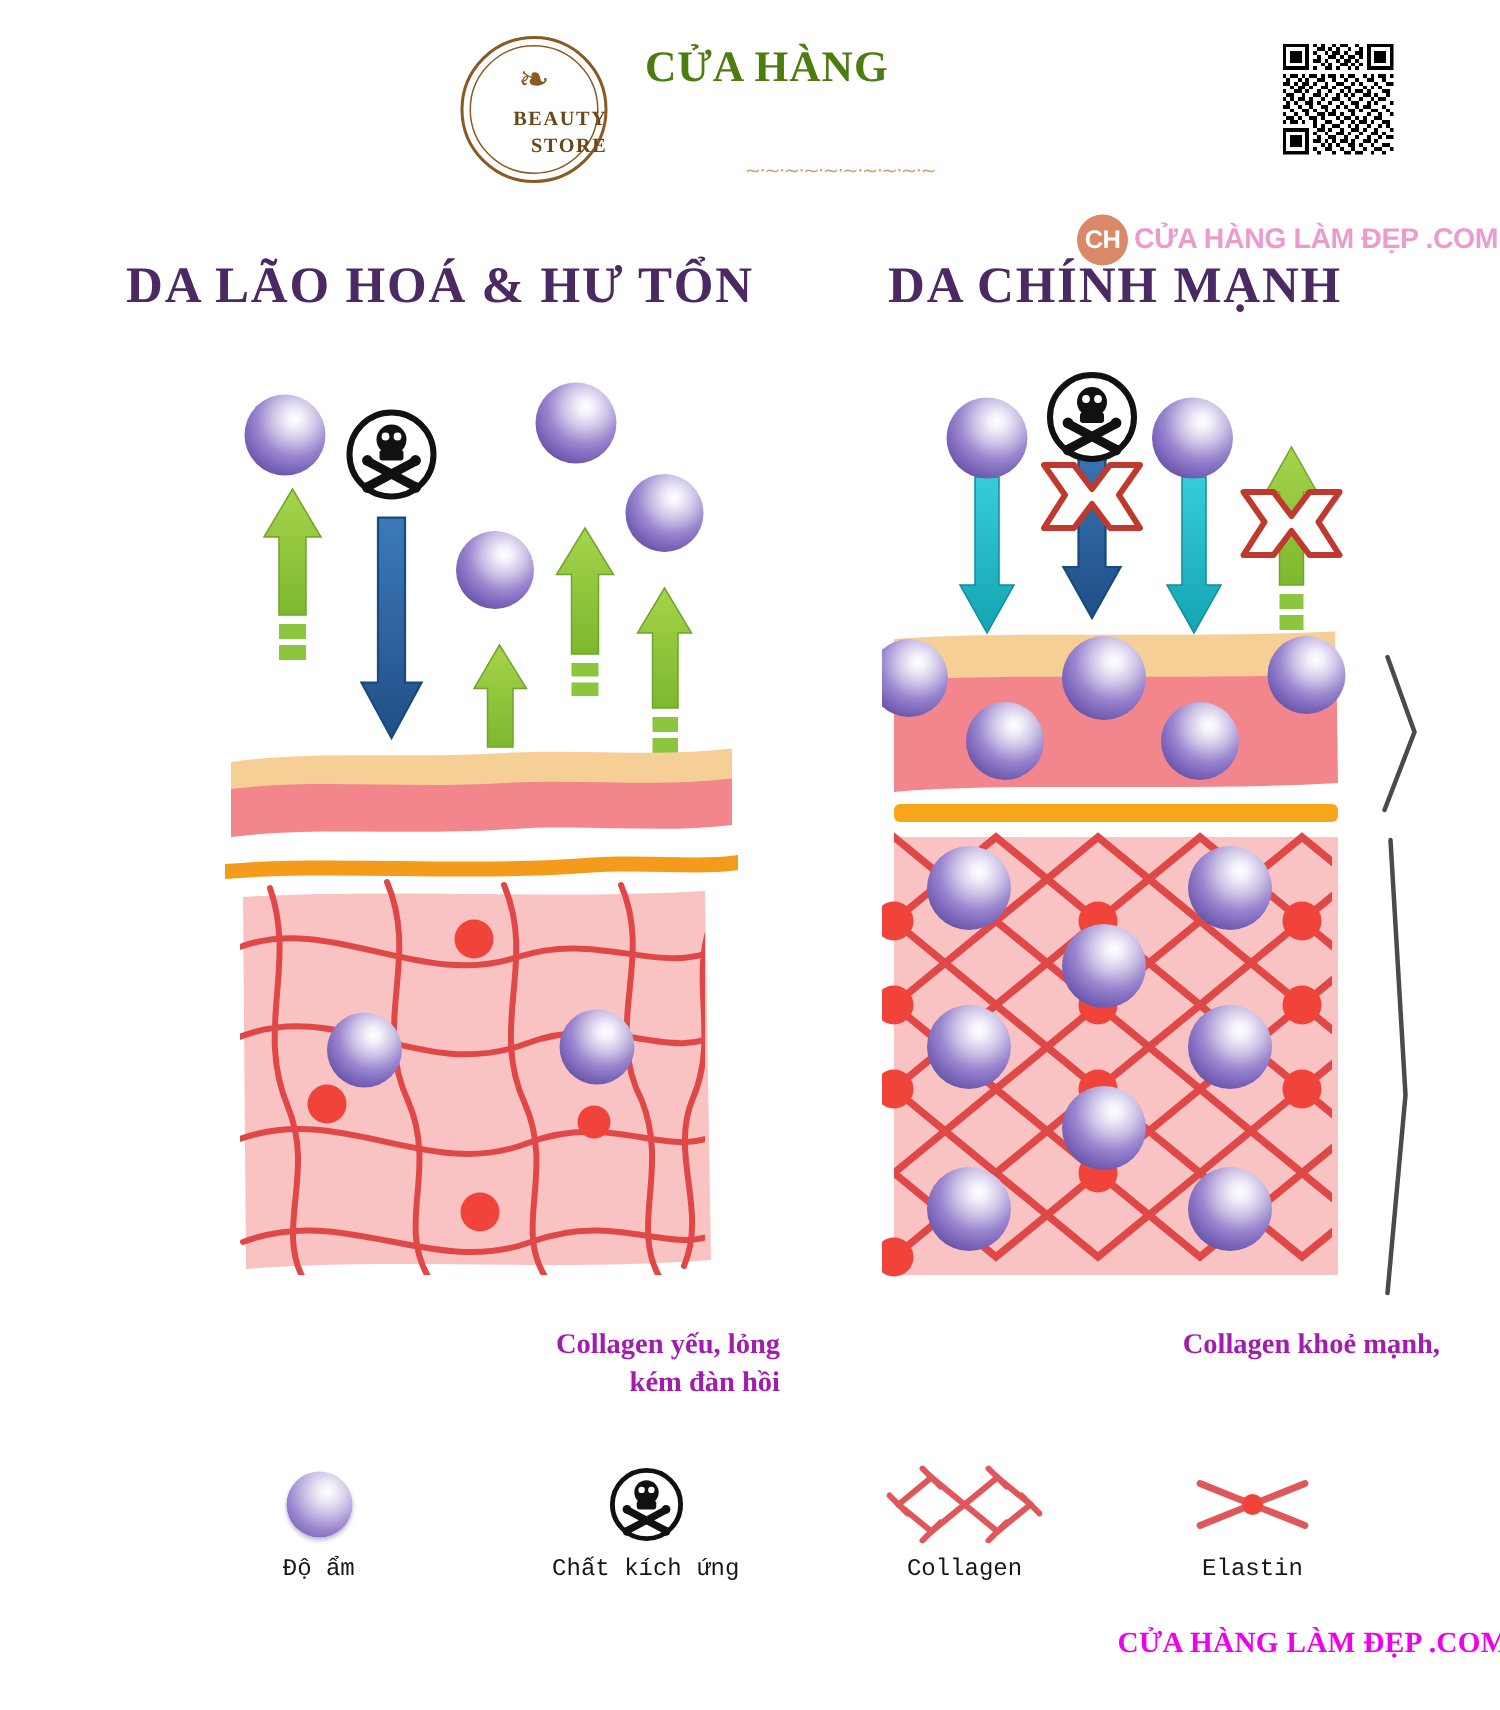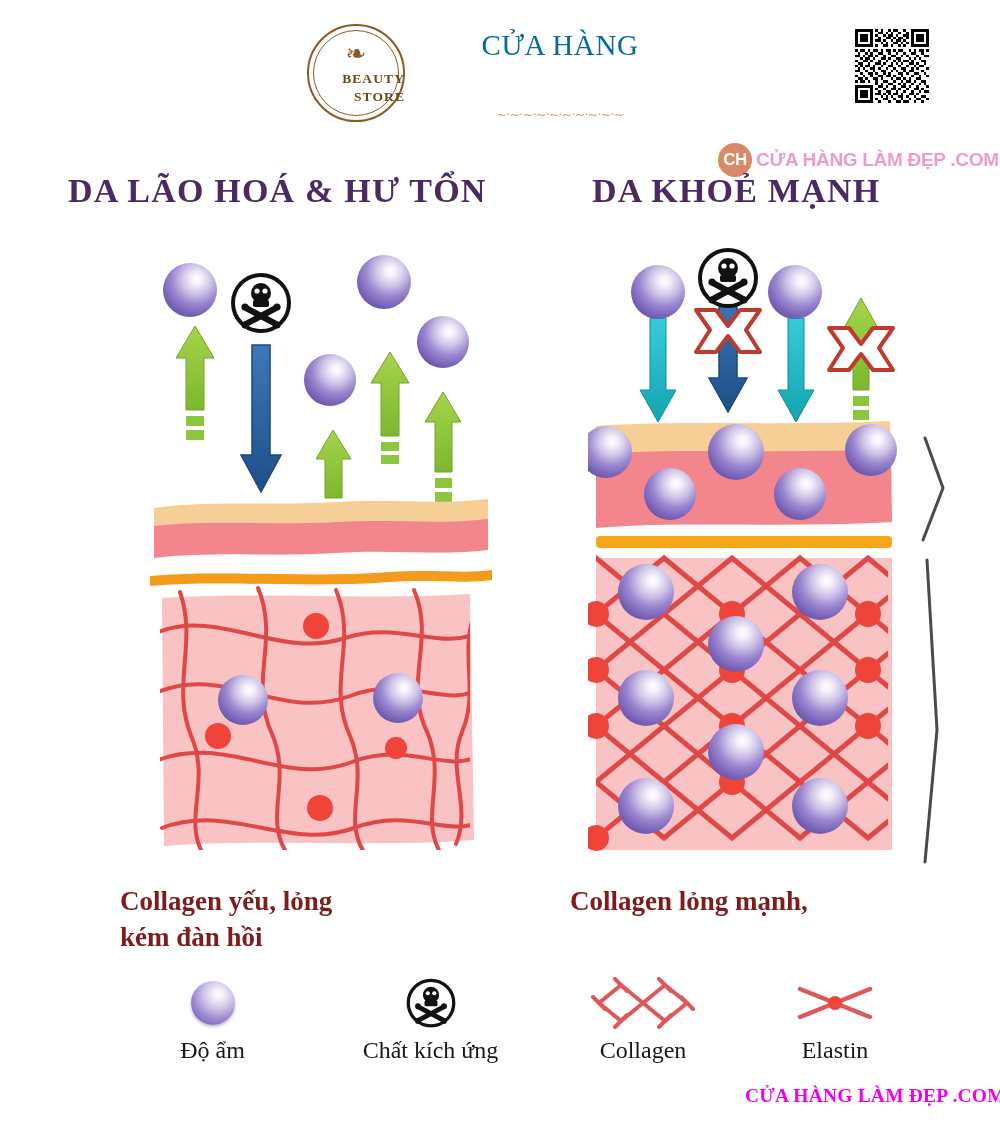--- a/index.html
+++ b/index.html
@@ -30,23 +30,23 @@
   }
   .brand-logo .bl1,.brand-logo .bl2{
     position:absolute;left:0;right:0;text-align:right;
     color:#6d4618;font-family:"Liberation Serif",serif;
     font-weight:700;letter-spacing:1.1px;
   }
   .brand-logo .bl1{top:47px;font-size:13.5px;}
   .brand-logo .bl2{top:65px;font-size:13.5px;}
 
   .head-title{
-    position:absolute;left:430px;top:28px;width:260px;text-align:center;
-    color:#0369a1;font-family:"Liberation Serif",serif;
-    font-weight:400;font-size:29px;line-height:1.22;letter-spacing:0.6px;
+    position:absolute;left:430px;top:28px;width:260px;
+    color:#4d7c0f;font-family:"Liberation Serif",serif;
+    font-weight:700;font-size:29px;line-height:1.22;letter-spacing:0.6px;
   }
   .head-orn{
     position:absolute;left:430px;top:107px;width:260px;text-align:center;
     color:#c9a46a;font-size:13px;letter-spacing:-1px;
     font-family:"DejaVu Sans",sans-serif;
   }
 
   .qr{
     position:absolute;left:855px;top:29px;width:74px;height:74px;
     background:#fff;
@@ -74,36 +74,36 @@
     color:#ee00ee;font-family:"Liberation Serif",serif;
     font-weight:700;font-size:19.5px;letter-spacing:0.2px;white-space:nowrap;
   }
 
   
   .sec-head{
     position:absolute;font-family:"Liberation Serif",serif;
     font-weight:700;font-size:34px;letter-spacing:1.2px;
     color:#4b2a63;white-space:nowrap;
   }
-  .sec-head.left{left:68px;top:172px;}
+  .sec-head.left{left:84px;top:172px;}
   .sec-head.right{left:592px;top:172px;}
 
   
   .caption{
-    position:absolute;text-align:left;
+    position:absolute;text-align:right;
     font-family:"Liberation Serif",serif;font-weight:700;
-    font-size:27px;line-height:1.33;color:#7f1d1d;
+    font-size:19px;line-height:1.33;color:#a21caf;
   }
   .caption.left{left:120px;top:884px;width:400px;}
   .caption.right{left:570px;top:884px;width:390px;}
 
   
   .legend-item{position:absolute;text-align:center;}
   .legend-item .lbl{
-    font-family:Liberation Serif, serif;font-size:24px;color:#171717;
+    font-family:Liberation Mono, monospace;font-size:16px;color:#171717;
     white-space:nowrap;margin-top:6px;
   }
   .legend-glyph{height:56px;display:flex;align-items:center;justify-content:center;}
 
   .sphere{
     border-radius:50%;
     background:
       radial-gradient(circle at 62% 30%, #ffffff 0%, #f2eef8 13%, #cdc3e6 36%, #9b87cf 62%, #7e68bd 82%, #6d59ad 100%);
     box-shadow:0 2px 3px rgba(80,60,120,.35);
   }
@@ -173,21 +173,21 @@
     </g>
   </svg>
 
   <div class="wm-top">
     <div class="chip">CH</div>
     <div class="txt">CỬA HÀNG LÀM ĐẸP .COM</div>
   </div>
   <div class="wm-bottom">CỬA HÀNG LÀM ĐẸP .COM</div>
 
   <div class="sec-head left">DA LÃO HOÁ &amp; HƯ TỔN</div>
-  <div class="sec-head right">DA KHOẺ MẠNH</div>
+  <div class="sec-head right">DA CHÍNH MẠNH</div>
 
   <svg class="art" style="left:140px;top:240px;" width="360" height="640" viewBox="0 0 360 640">
     <defs>
       <radialGradient id="sphL" cx="62%" cy="30%" r="72%">
         <stop offset="0%" stop-color="#ffffff"></stop>
         <stop offset="14%" stop-color="#f3effa"></stop>
         <stop offset="38%" stop-color="#cdc3e6"></stop>
         <stop offset="64%" stop-color="#9b87cf"></stop>
         <stop offset="86%" stop-color="#7e68bd"></stop>
         <stop offset="100%" stop-color="#6c58ab"></stop>
@@ -425,21 +425,21 @@
       <path d="M10 8 L28 58 L8 110"></path>
       <path d="M12 130 L22 300 L10 432"></path>
     </g>
   </svg>
 
   <div class="caption left">
     <div>Collagen yếu, lỏng</div>
     <div>kém đàn hồi</div>
   </div>
   <div class="caption right">
-    <div>Collagen lỏng mạnh,</div>
+    <div>Collagen khoẻ mạnh,</div>
   </div>
 
   <div class="legend-item" style="left:140px;top:975px;width:145px;">
     <div class="legend-glyph">
       <div class="sphere" style="width:44px;height:44px;"></div>
     </div>
     <div class="lbl">Độ ẩm</div>
   </div>
 
   <div class="legend-item" style="left:328px;top:975px;width:205px;">

